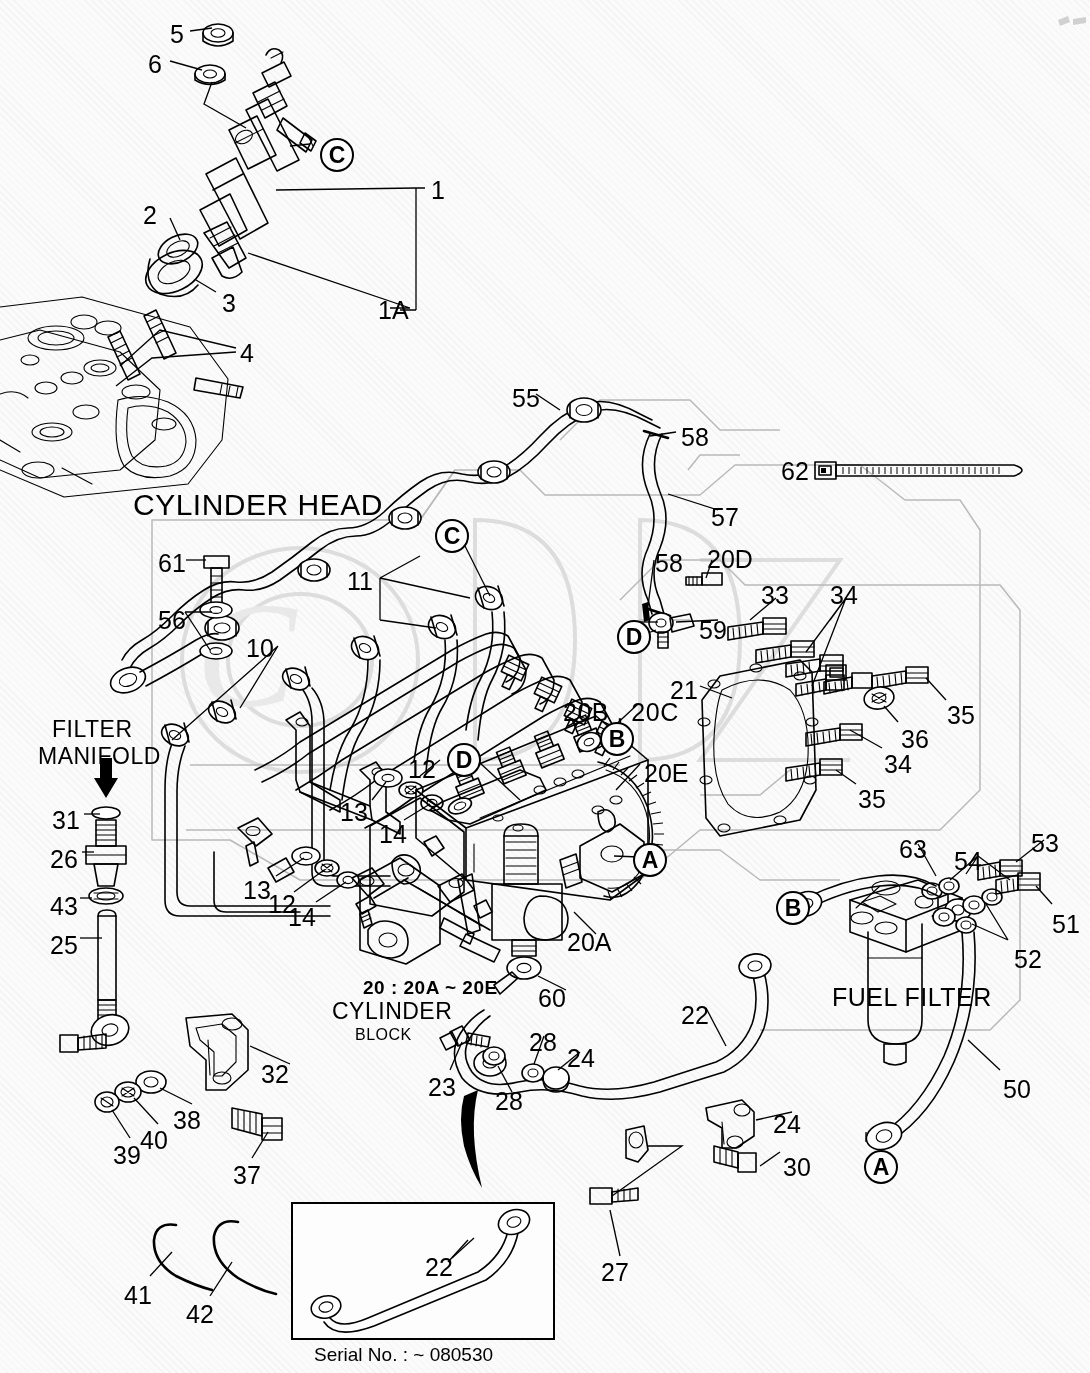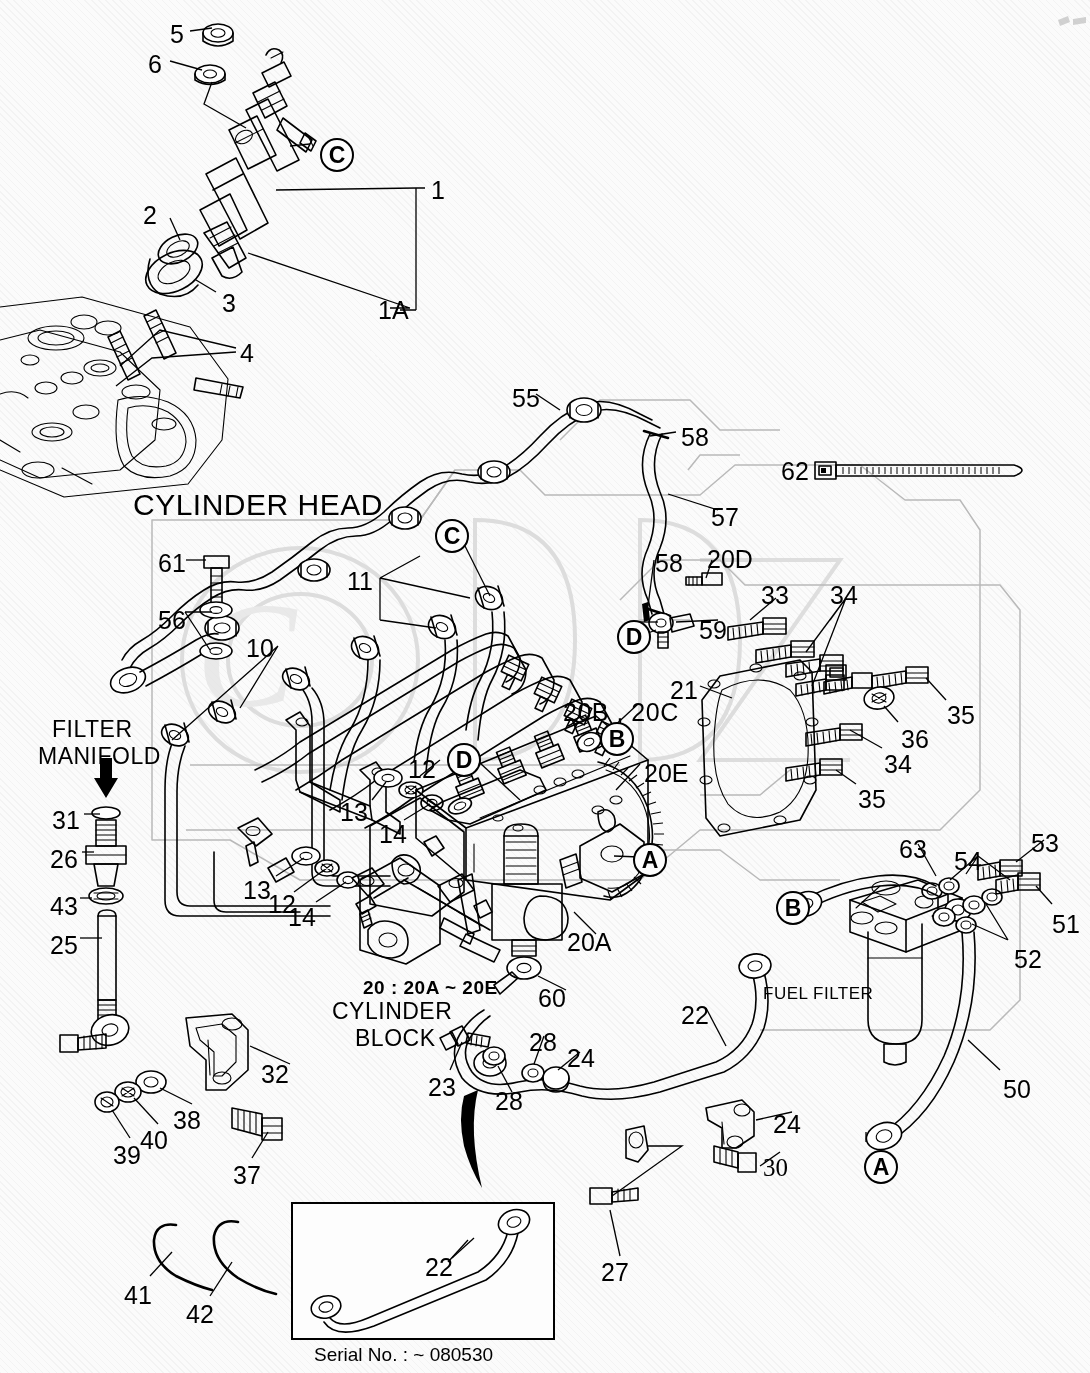--- a/index.html
+++ b/index.html
@@ -915,34 +915,34 @@
       <div class="lbl" style="left: 261px; top: 1062px;">32</div>
       <div class="lbl" style="left: 529px; top: 1030px;">28</div>
       <div class="lbl" style="left: 567px; top: 1046px;">24</div>
       <div class="lbl" style="left: 428px; top: 1075px;">23</div>
       <div class="lbl" style="left: 495px; top: 1089px;">28</div>
       <div class="lbl" style="left: 773px; top: 1112px;">24</div>
       <div class="lbl" style="left: 1003px; top: 1077px;">50</div>
       <div class="lbl" style="left: 173px; top: 1108px;">38</div>
       <div class="lbl" style="left: 140px; top: 1128px;">40</div>
       <div class="lbl" style="left: 113px; top: 1143px;">39</div>
-      <div class="lbl" style="left: 763px; top: 1155px; font-family: Liberation Serif, serif;">30</div>
+      <div class="lbl" style="left: 783px; top: 1155px;">30</div>
       <div class="lbl" style="left: 233px; top: 1163px;">37</div>
       <div class="lbl" style="left: 601px; top: 1260px;">27</div>
       <div class="lbl" style="left: 124px; top: 1283px;">41</div>
       <div class="lbl" style="left: 186px; top: 1302px;">42</div>
       <div class="lbl" style="left: 425px; top: 1255px;">22</div>
     </div>
   <div id="sections">
       <div class="lbl hd" style="left: 133px; top: 462px; font-size: 30px; margin-top: 28px;">CYLINDER HEAD</div>
       <div class="lbl hd" style="left: 52px; top: 718px; font-size: 23px;">FILTER</div>
       <div class="lbl hd" style="left: 38px; top: 745px; font-size: 23px;">MANIFOLD</div>
-      <div class="lbl hd" style="left: 763px; top: 985px; font-size: 17px;">FUEL FILTER</div>
+      <div class="lbl hd" style="left: 832px; top: 985px; font-size: 25px;">FUEL FILTER</div>
       <div class="lbl hd" style="left: 332px; top: 1000px; font-size: 23px;">CYLINDER</div>
-      <div class="lbl hd" style="left: 355px; top: 1027px; font-size: 23px;">BLOCK</div>
+      <div class="lbl hd" style="left: 355px; top: 1027px; font-size: 16px;">BLOCK</div>
       <div class="lbl hd" style="left: 363px; top: 978px; font-size: 19px; font-weight: bold;">20 : 20A ~ 20E</div>
       <div class="lbl hd" style="left: 563px; top: 700px; font-size: 25px;">20B , 20C</div>
     </div>
   <div id="circles">
       <div class="circ" style="left: 320px; top: 138px;">C</div>
       <div class="circ" style="left: 435px; top: 519px;">C</div>
       <div class="circ" style="left: 617px; top: 620px;">D</div>
       <div class="circ" style="left: 447px; top: 743px;">D</div>
       <div class="circ" style="left: 600px; top: 722px;">B</div>
       <div class="circ" style="left: 633px; top: 843px;">A</div>

